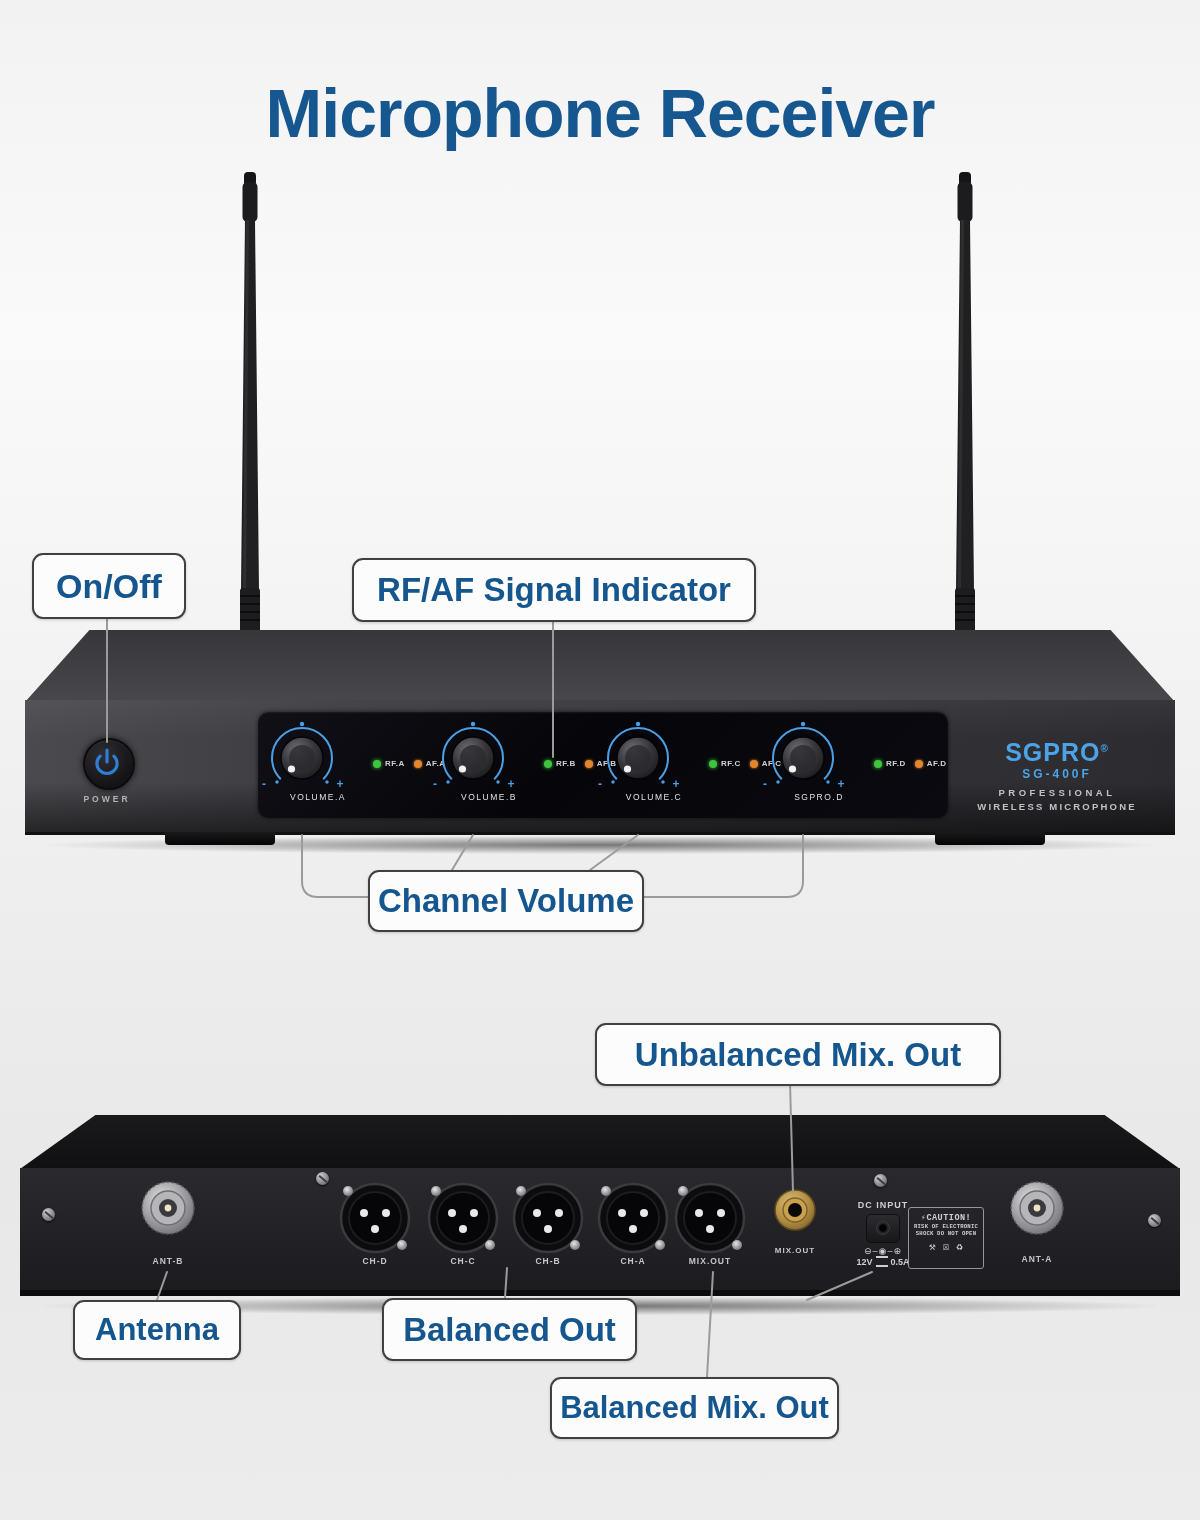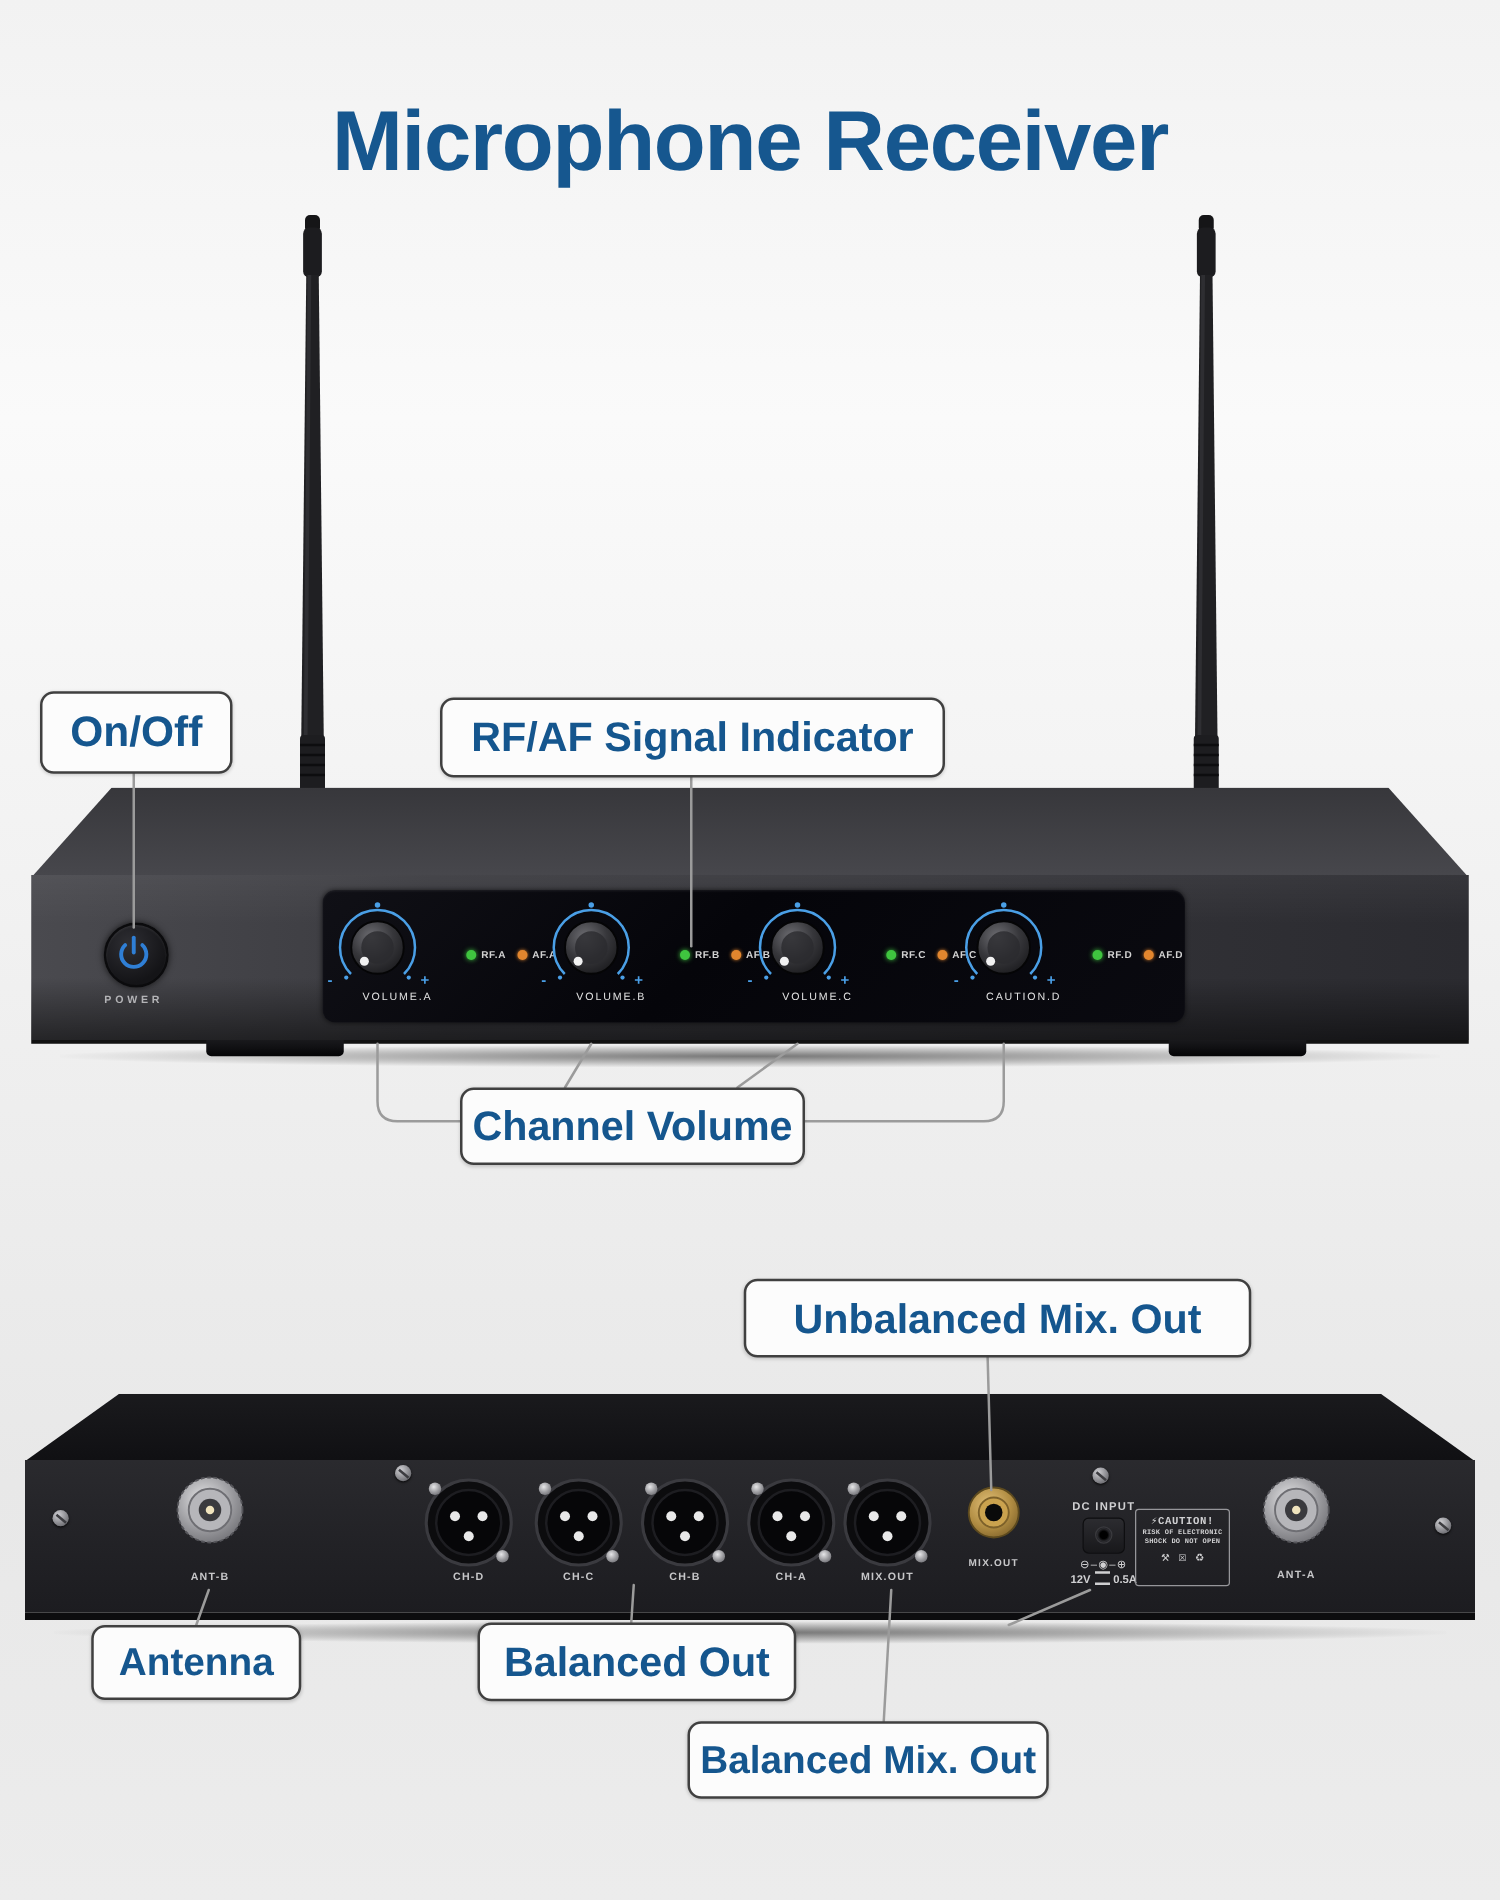--- a/index.html
+++ b/index.html
@@ -229,30 +229,36 @@
           <path d="M28.8,67.2 A30,30 0 1 1 71.2,67.2" stroke="#4a9fe6" stroke-width="2" fill="none"></path>
           <circle cx="50" cy="12" r="2.2" fill="#4a9fe6"></circle>
             <circle cx="25" cy="70" r="1.7" fill="#4a9fe6"></circle>
             <circle cx="75" cy="70" r="1.7" fill="#4a9fe6"></circle>
           <text x="12" y="76" font-size="12" font-weight="bold" fill="#4a9fe6" text-anchor="middle">-</text>
           <text x="88" y="76" font-size="12" font-weight="bold" fill="#4a9fe6" text-anchor="middle">+</text>
           <circle cx="50" cy="46" r="21" fill="url(#kg)" stroke="#050506" stroke-width="1.5"></circle>
           <circle cx="50" cy="46" r="13" fill="#2a2a2e" opacity=".8"></circle>
           <circle cx="39.5" cy="57" r="3.6" fill="#f2f2f2"></circle>
         </svg>
-        <div class="vol-label">CAUTION.D</div>
+        <div class="vol-label">SGPRO.D</div>
       </div>
       <div class="ledrow" style="left:616px;">
         <span class="led green"></span>
           <span class="led-label">RF.D</span>
         <span class="led orange"></span>
           <span class="led-label">AF.D</span>
       </div>
     </div>
 
+    <div class="brand">
+      <div class="brand-name"><span>SGPRO</span><sup>®</sup></div>
+      <div class="brand-model">SG-400F</div>
+      <div class="brand-tag">PROFESSIONAL</div>
+      <div class="brand-tag second">WIRELESS MICROPHONE</div>
+    </div>
   </div>
 
   <div class="back-unit">
     <div class="back-lid"></div>
     <div class="back-face">
       <div class="screw" style="left:22px;top:40px;"></div>
       <div class="screw" style="left:296px;top:4px;"></div>
       <div class="screw" style="left:854px;top:6px;"></div>
       <div class="screw" style="left:1128px;top:46px;"></div>
 

